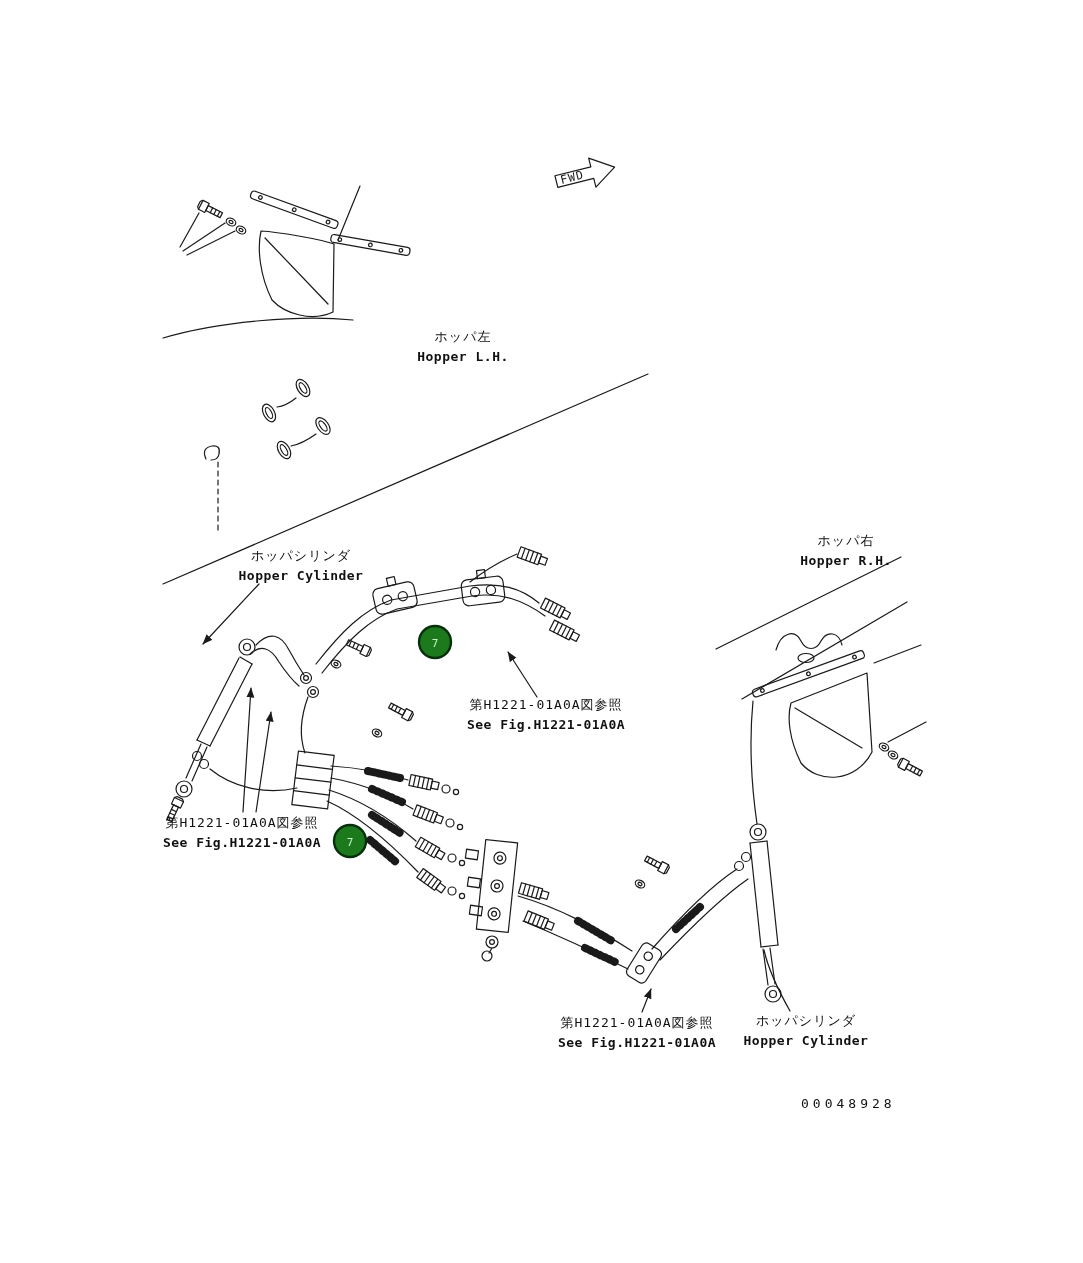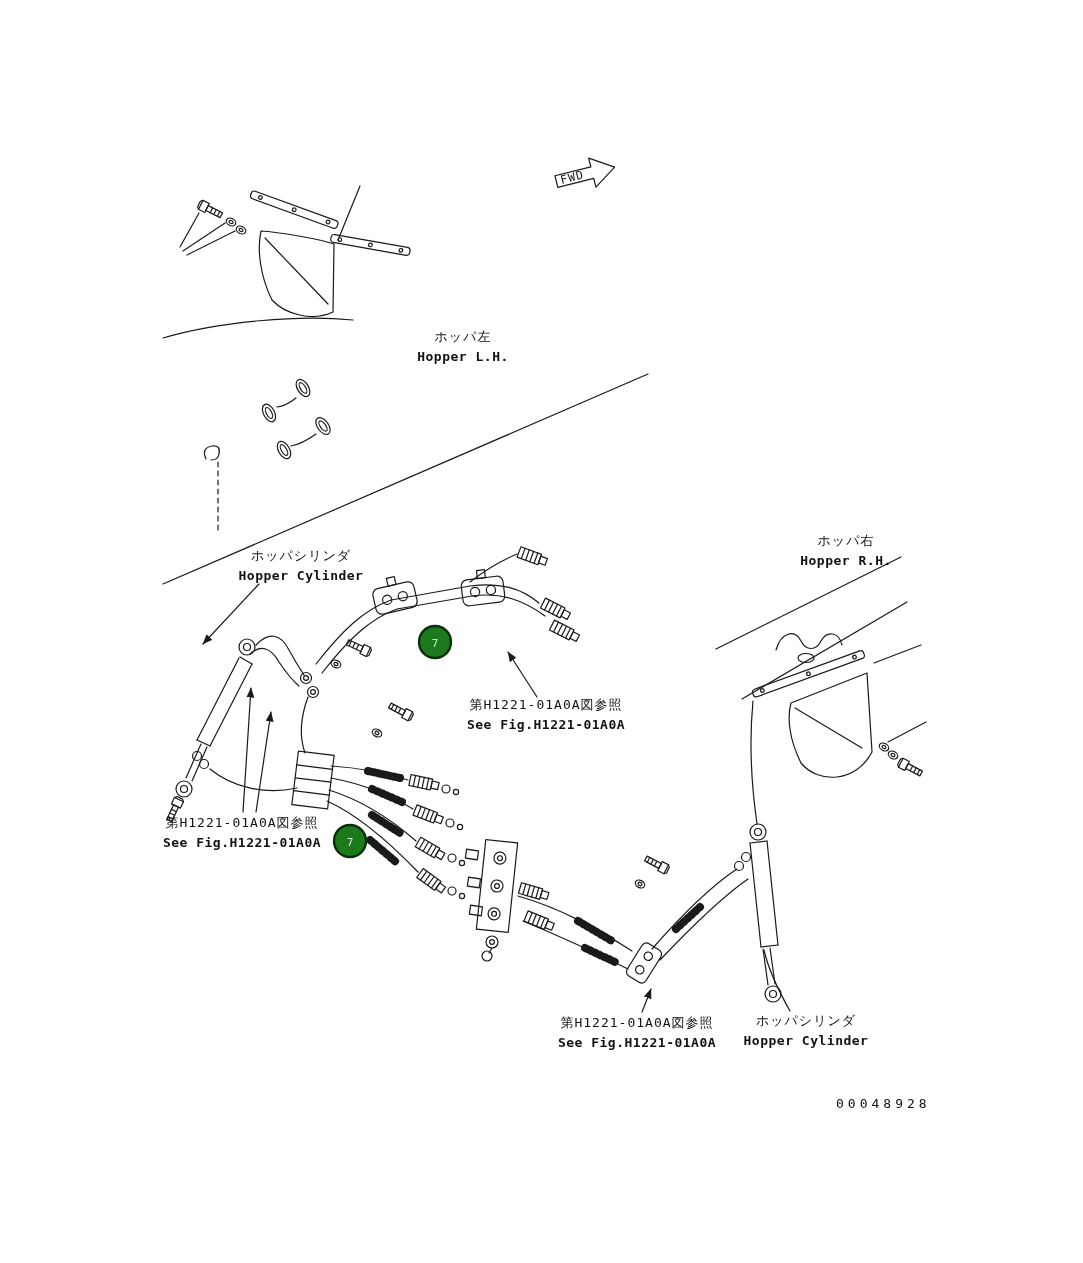--- a/index.html
+++ b/index.html
@@ -307,15 +307,15 @@
 <div class="lbl" style="left:637px; top:1013px;">
   <div class="jp">第H1221-01A0A図参照</div>
   <div class="en">See Fig.H1221-01A0A</div>
 </div>
 
 <div class="lbl" style="left:806px; top:1011px;">
   <div class="jp">ホッパシリンダ</div>
   <div class="en">Hopper Cylinder</div>
 </div>
 
-<div class="pn" style="left:836px; top:1096px;">00048928</div>
+<div class="pn" style="left:801px; top:1096px;">00048928</div>
 
 </div>
 
 </body></html>

